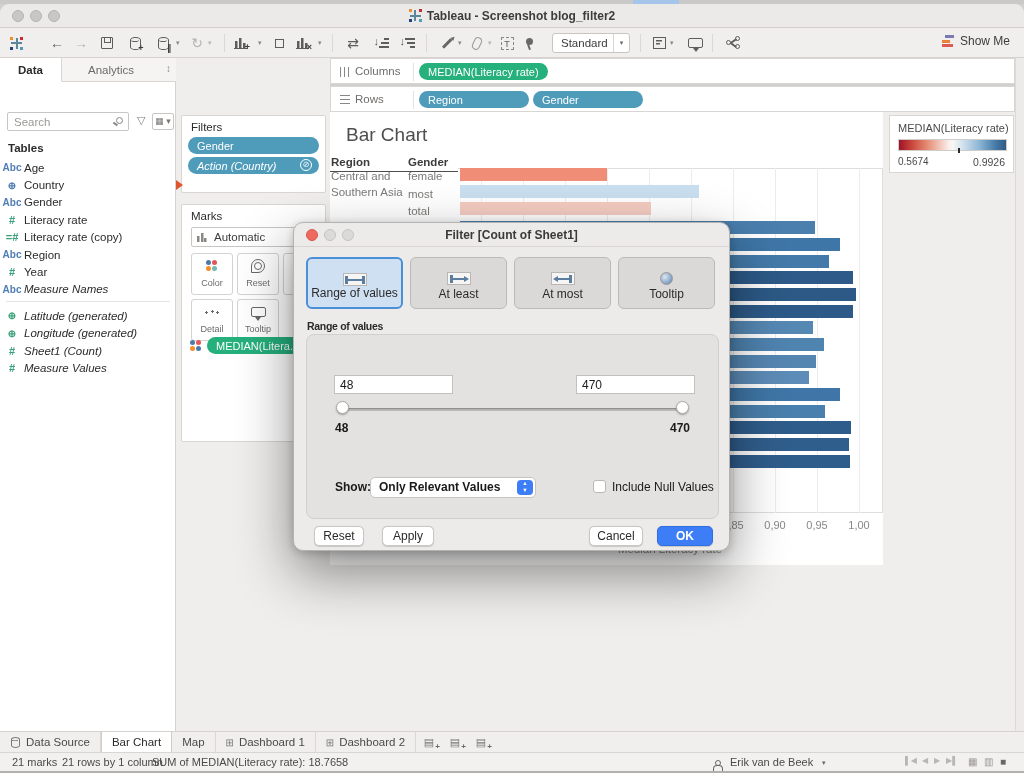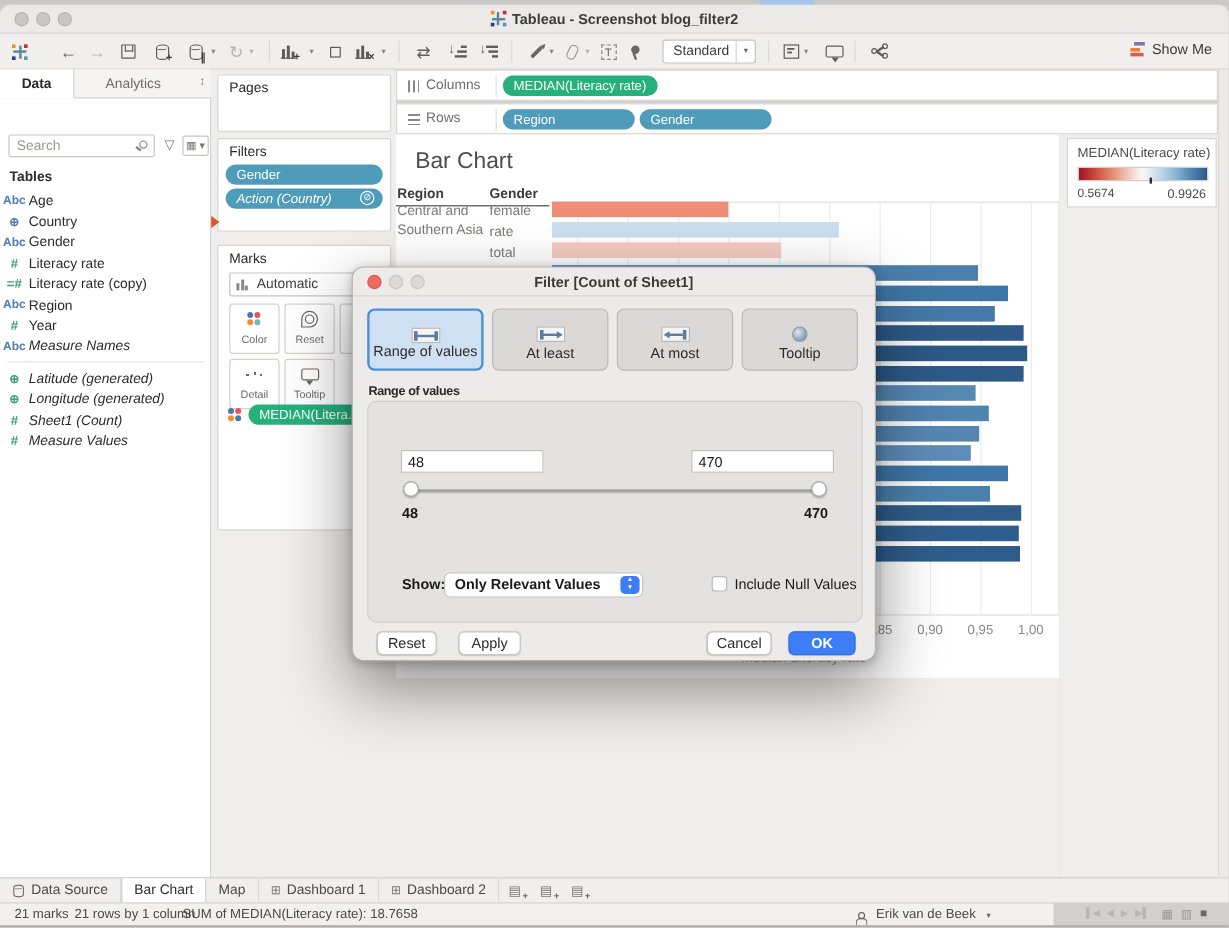--- a/index.html
+++ b/index.html
@@ -186,21 +186,21 @@
   .dbtn { position:absolute; top:303px; height:20px; background:#fff; border:1px solid #c9c6c4; border-radius:5px; font-size:12px; color:#2b2b2b; text-align:center; line-height:18px; box-shadow:0 0.5px 1px rgba(0,0,0,.15); }
   .dbtn.primary { background:#3d7ef7; border-color:#2f6fe4; color:#fff; font-weight:bold; }
 
   
   #sheettabs { left:0; top:731px; width:1024px; height:21px; background:#f1efed; border-top:1px solid #d5d2d0; display:flex; align-items:stretch; }
   .stab { position:relative; display:flex; align-items:center; gap:5px; padding:0 10px; font-size:11.5px; color:#4a4a4a; border-right:1px solid #dbd8d6; }
   .stab.active { background:#fff; color:#2b2b2b; border-right:1px solid #cfccca; border-left:1px solid #cfccca; }
   .stab .gi { font-size:10px; color:#7a7876; }
   .newbtn { width:26px; display:flex; align-items:center; justify-content:center; color:#6a6866; border-right:none; position:relative; }
   .newbtn .plus { position:absolute; right:2px; bottom:1px; font-size:8px; font-weight:bold; }
-  #statusbar { left:0; top:752px; width:878px; height:19px; background:#f2f1ef; border-top:1px solid #d8d6d4; font-size:11px; color:#4a4a4a;padding-left:16px; }
+  #statusbar { left:0; top:752px; width:1024px; height:19px; background:#f2f1ef; border-top:1px solid #d8d6d4; font-size:11px; color:#4a4a4a;padding-left:16px; }
   #statusbar span { position:absolute; top:3px; }
   .person { display:inline-block; position:relative; width:10px; height:10px; }
   .person::before { content:""; position:absolute; left:3px; top:0; width:4px; height:4px; border:1.2px solid #6a6866; border-radius:50%; }
   .person::after { content:""; position:absolute; left:0.5px; top:5px; width:8px; height:5px; border:1.2px solid #6a6866; border-bottom:none; border-radius:4px 4px 0 0; }
   .navico { color:#b8b6b4; font-size:8px; }
   .gridico { color:#9a9896; font-size:10px; }
   #bottom-edge { left:0; top:771px; width:1024px; height:2px; background:#b3b1af; }
 </style>
 </head>
 <body>
@@ -374,23 +374,20 @@
           <span class="fl">Sheet1 (Count)</span>
         </div>
         <div class="field it">
           <span class="fi" style="color: rgb(58, 161, 122); font-size: 11px;">#</span>
           <span class="fl">Measure Values</span>
         </div>
       </div>
   </div>
 
   <div class="abs" id="midcol">
-    <div class="card" style="top:4px;height:48px">
-      <span class="cl">Pages</span>
-    </div>
     <div class="card" style="top:57px;height:78px">
       <span class="cl">Filters</span>
       <div id="filter-pills" style="position:absolute;left:0;top:18px;width:100%">
           <div class="pill blue">
             <span>Gender</span>
           </div>
           <div class="pill blue it">
             <span>Action (Country)</span>
             <span class="action-ico">⊘</span>
           </div>
@@ -468,21 +465,21 @@
   </div>
 
   <div class="abs" id="chartbg"></div>
   <div class="abs" id="chart-title">Bar Chart</div>
   <div class="abs" id="hdr-region">Region</div>
   <div class="abs" id="hdr-gender">Gender</div>
   <div class="abs" id="hdr-line"></div>
   <span class="abs rowlab" style="left:331px;top:170px">Central and</span>
   <span class="abs rowlab" style="left:331px;top:186px">Southern Asia</span>
   <span class="abs rowlab" style="left:408px;top:170px">female</span>
-  <span class="abs rowlab" style="left:408px;top:188px">rate</span>
+  <span class="abs rowlab" style="left:408px;top:188px">most</span>
   <span class="abs rowlab" style="left:408px;top:205px">total</span>
   <div class="abs" id="plot"></div>
   <div id="chart-layer">
       <div class="gline abs" style="left: 481px;"></div>
       <div class="tick abs" style="left: 463px;">0,55</div>
       <div class="gline abs" style="left: 523px;"></div>
       <div class="tick abs" style="left: 505px;">0,60</div>
       <div class="gline abs" style="left: 565px;"></div>
       <div class="tick abs" style="left: 547px;">0,65</div>
       <div class="gline abs" style="left: 607px;"></div>

